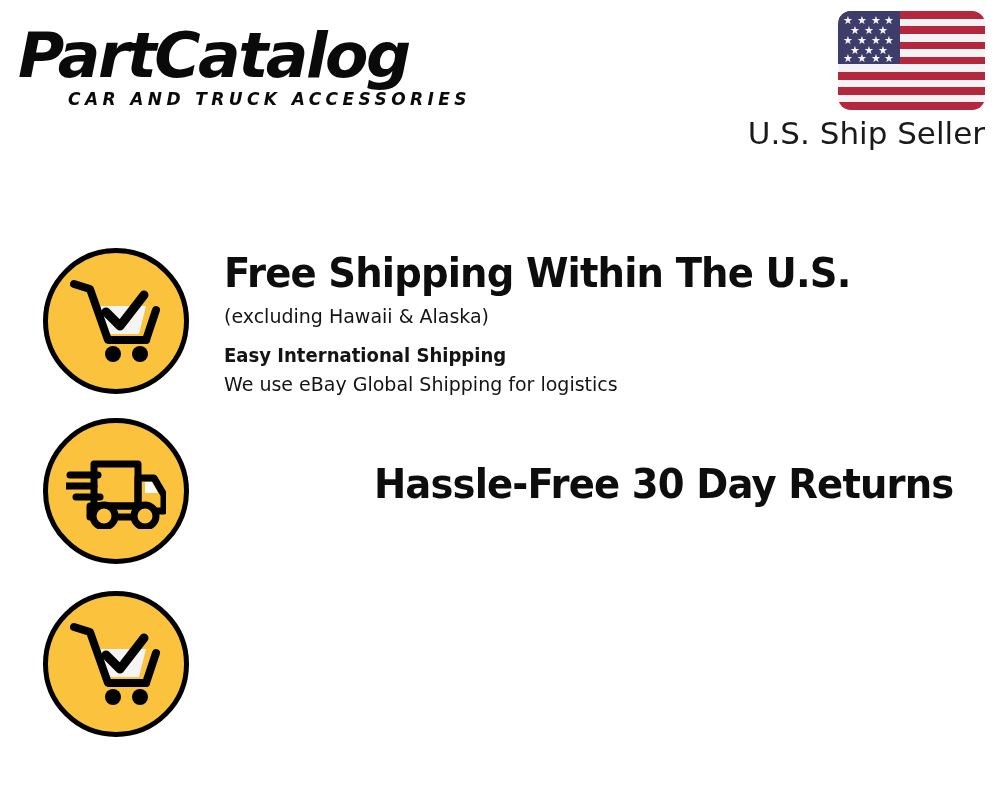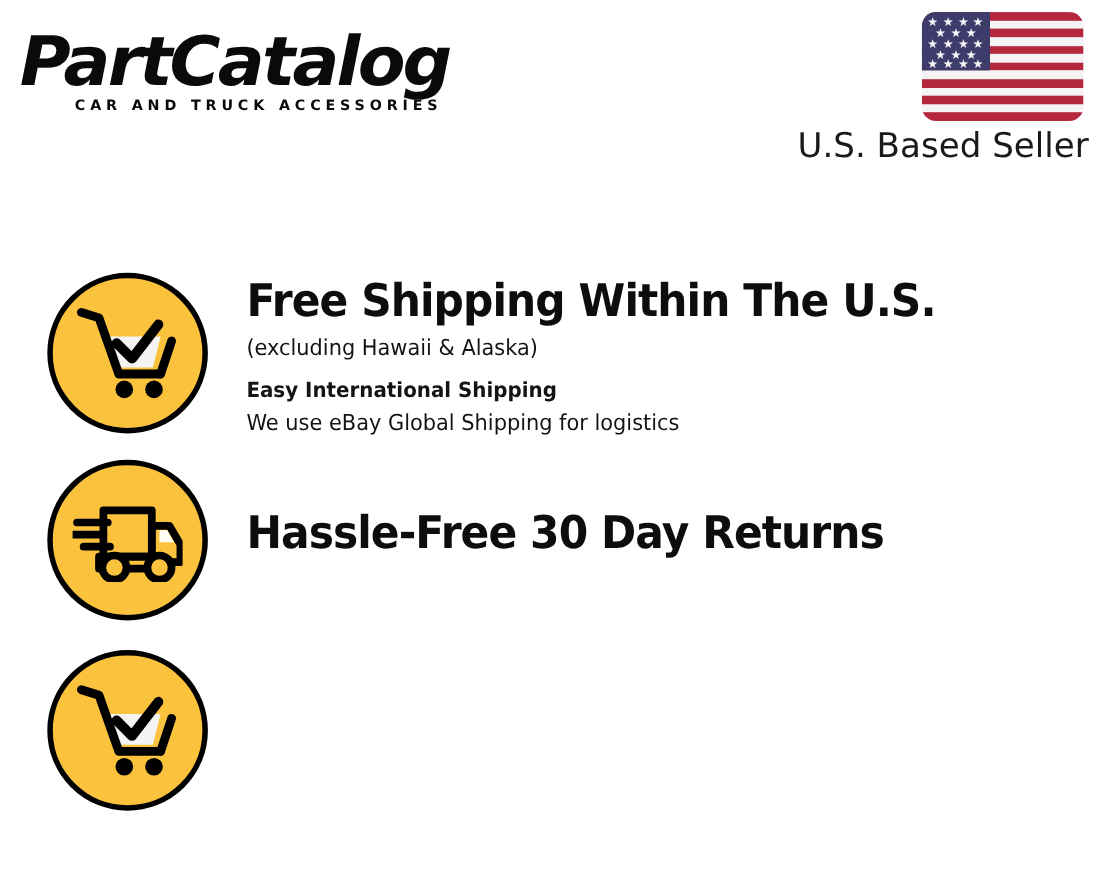--- a/index.html
+++ b/index.html
@@ -39,21 +39,22 @@
     letter-spacing: -2.5px;
     line-height: 64px;
     color: #0a0a0a;
     white-space: nowrap;
     transform: scaleX(1.02);
     transform-origin: left center;
   }
   #logo-tagline {
     font-family: "DejaVu Sans", sans-serif;
     font-weight: 700;
-    font-size: 13px;
+    font-style: italic;
+    font-size: 17px;
     letter-spacing: 4.4px;
     color: #0a0a0a;
     margin-top: 1px;
     margin-left: 50px;
     white-space: nowrap;
   }
 
   
   #seller-badge {
     position: absolute;
@@ -165,20 +166,21 @@
   .feature-sub.bold {
     font-weight: 700;
     font-size: 19px;
     margin-top: 11px;
   }
   .feature-sub.last {
     margin-top: 1px;
   }
   #row-1 .feature-text, #row-2 .feature-text {
     padding-top: 43px;
+    text-align: right;
   }
 </style>
 </head>
 <body>
 
 <div id="header">
 
   <div id="logo-block">
     <div id="logo-wordmark">PartCatalog</div>
     <div id="logo-tagline">CAR AND TRUCK ACCESSORIES</div>
@@ -213,21 +215,21 @@
         <span class="star" style="left:46px; top:24px;">★</span>
         <span class="star" style="left:12px; top:34px;">★</span>
         <span class="star" style="left:26px; top:34px;">★</span>
         <span class="star" style="left:40px; top:34px;">★</span>
         <span class="star" style="left:5px;  top:42px;">★</span>
         <span class="star" style="left:19px; top:42px;">★</span>
         <span class="star" style="left:33px; top:42px;">★</span>
         <span class="star" style="left:46px; top:42px;">★</span>
       </div>
     </div>
-    <div id="seller-label">U.S. Based Seller</div>
+    <div id="seller-label">U.S. Ship Seller</div>
   </div>
 
 </div>
 
 <div class="feature-row" id="row-0">
   <div class="icon-badge">
     <svg width="92" height="86" viewBox="0 0 92 86" xmlns="http://www.w3.org/2000/svg">
       <path d="M30 28 L76 28 L69 56 L37 56 Z" fill="#f5f4f2"></path>
       <path d="M4 6 L20 11 L38 62 L76 62" fill="none" stroke="#000" stroke-width="8" stroke-linecap="round" stroke-linejoin="round"></path>
       <path d="M26 28 L74 28" fill="none" stroke="#000" stroke-width="0"></path>

